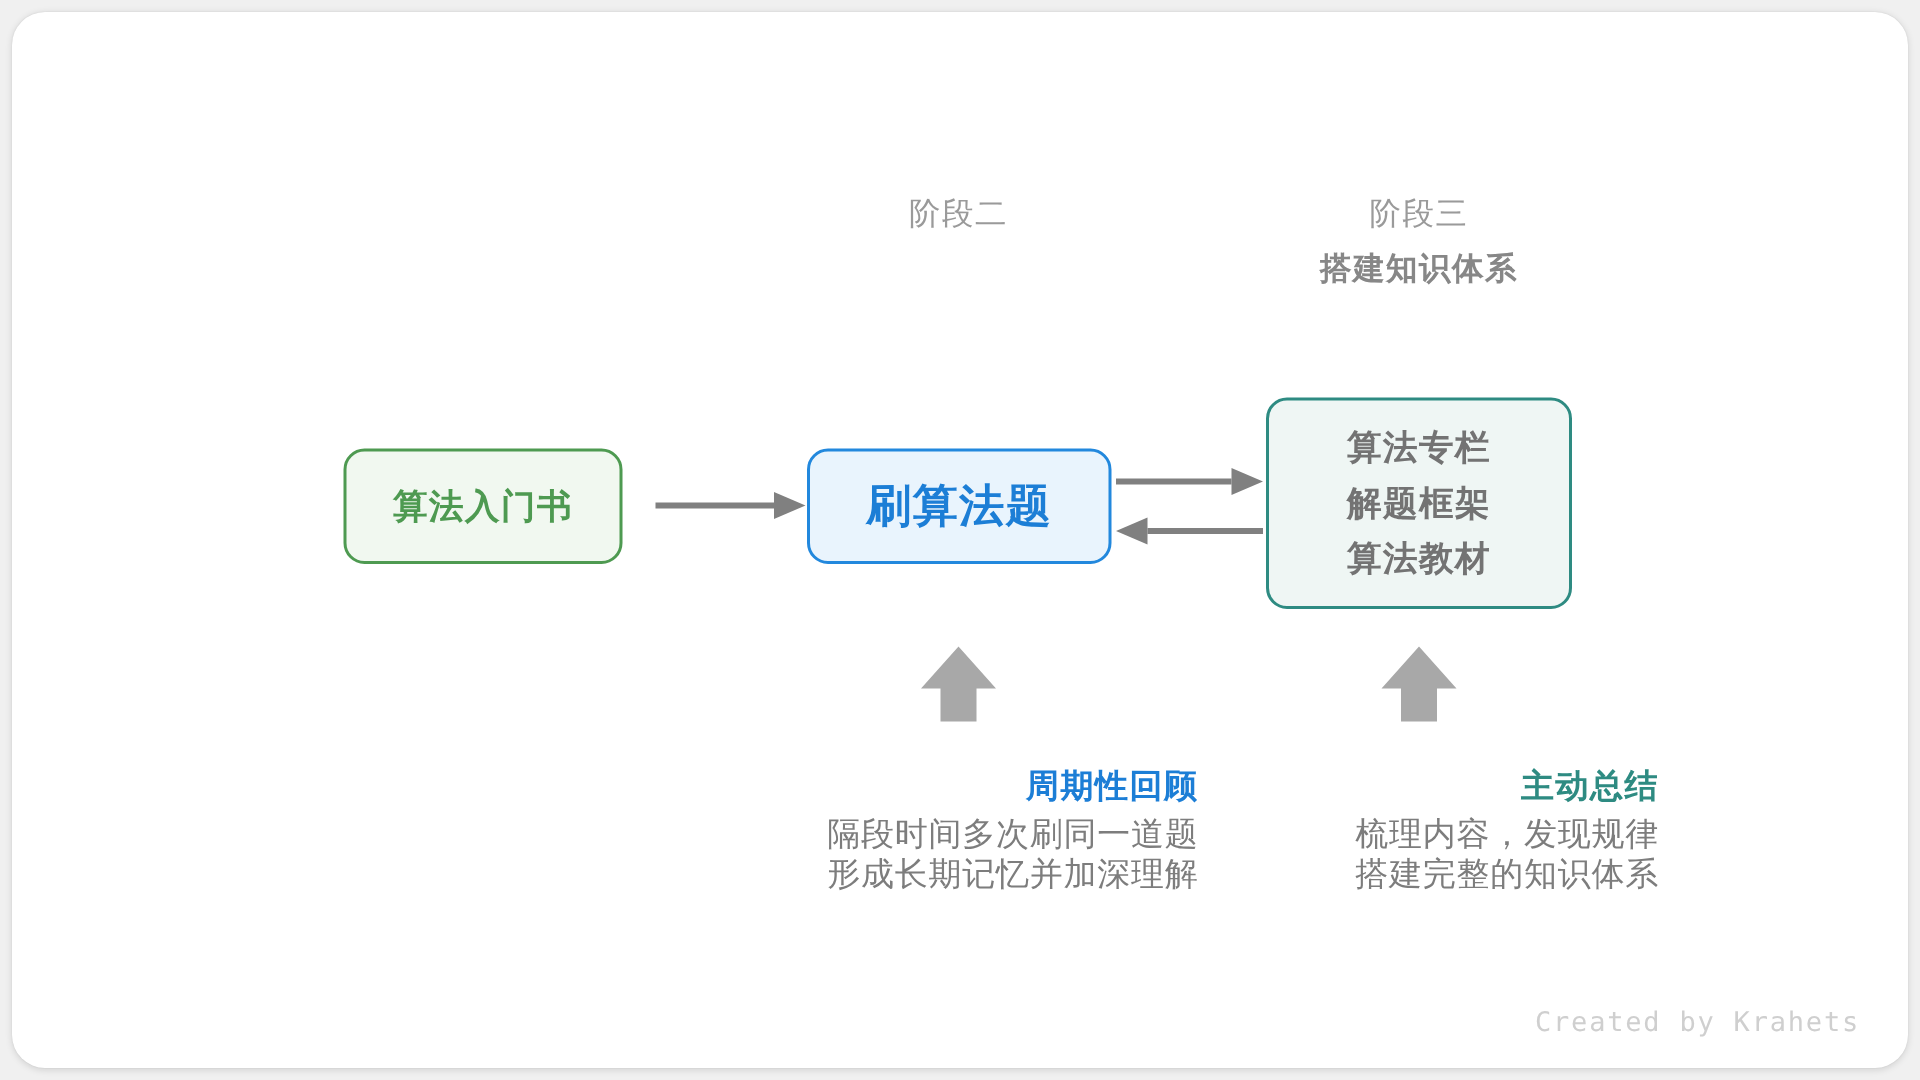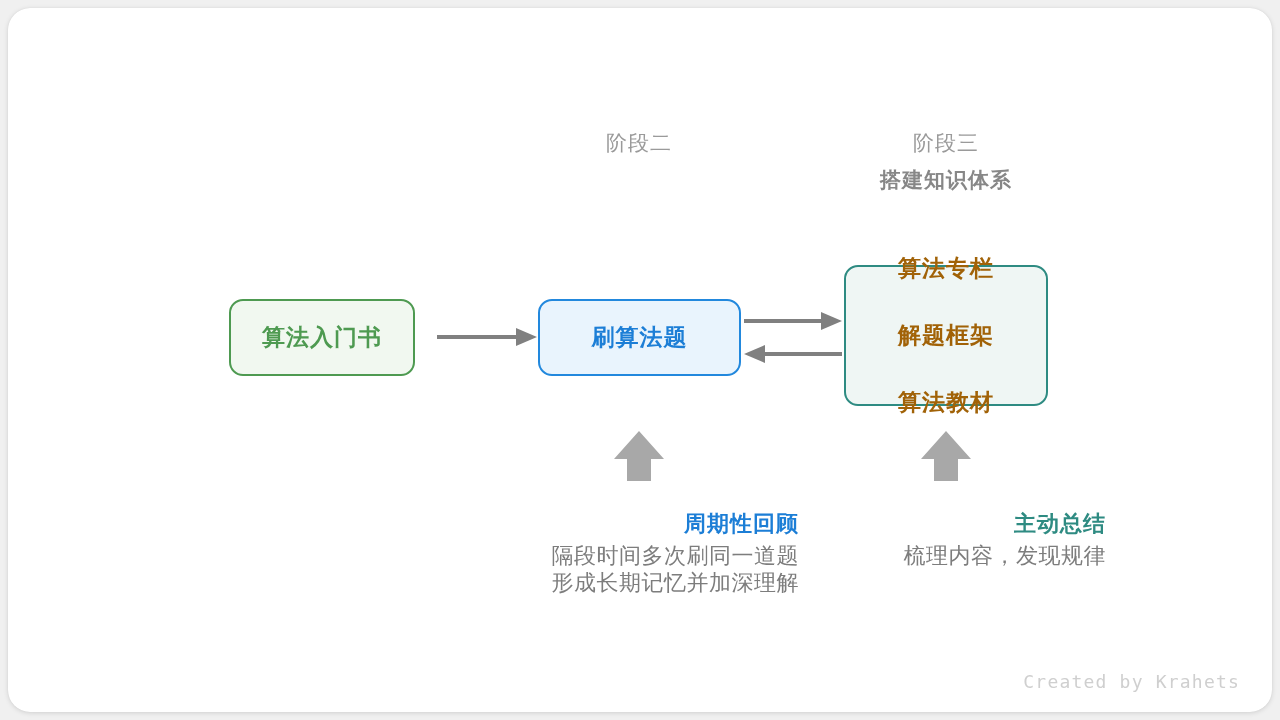--- a/index.html
+++ b/index.html
@@ -70,29 +70,28 @@
     border: 2px solid #4e9a51;
     background: #f1f8f0;
     color: #4e9a51;
     font-size: 23px;
   }
   #node-practice {
     left: 538px; top: 299px; width: 203px; height: 77px;
     border: 2px solid #2288dd;
     background: #e9f4fd;
     color: #1c7ed6;
-    font-size: 23px;
+    font-size: 30px;
   }
   #node-resources {
     left: 844px; top: 265px; width: 204px; height: 141px;
     border: 2px solid #2e8b82;
     background: #eff6f4;
-    color: #a16207;
+    color: #737373;
     font-size: 23px;
-    gap: 30px;
   }
   #node-resources .line { line-height: 37px; }
 
   
   #arrows {
     position: absolute;
     left: 0; top: 0;
     width: 1280px; height: 720px;
     pointer-events: none;
   }
@@ -189,16 +188,17 @@
 
   <div class="annotation" id="annotation-review">
     <div class="a-title">周期性回顾</div>
     <div class="a-desc">隔段时间多次刷同一道题</div>
     <div class="a-desc">形成长期记忆并加深理解</div>
   </div>
 
   <div class="annotation" id="annotation-summary">
     <div class="a-title">主动总结</div>
     <div class="a-desc">梳理内容，发现规律</div>
+    <div class="a-desc">搭建完整的知识体系</div>
   </div>
 
   <div id="footer-credit">Created by Krahets</div>
 </div>
 
 </body></html>

